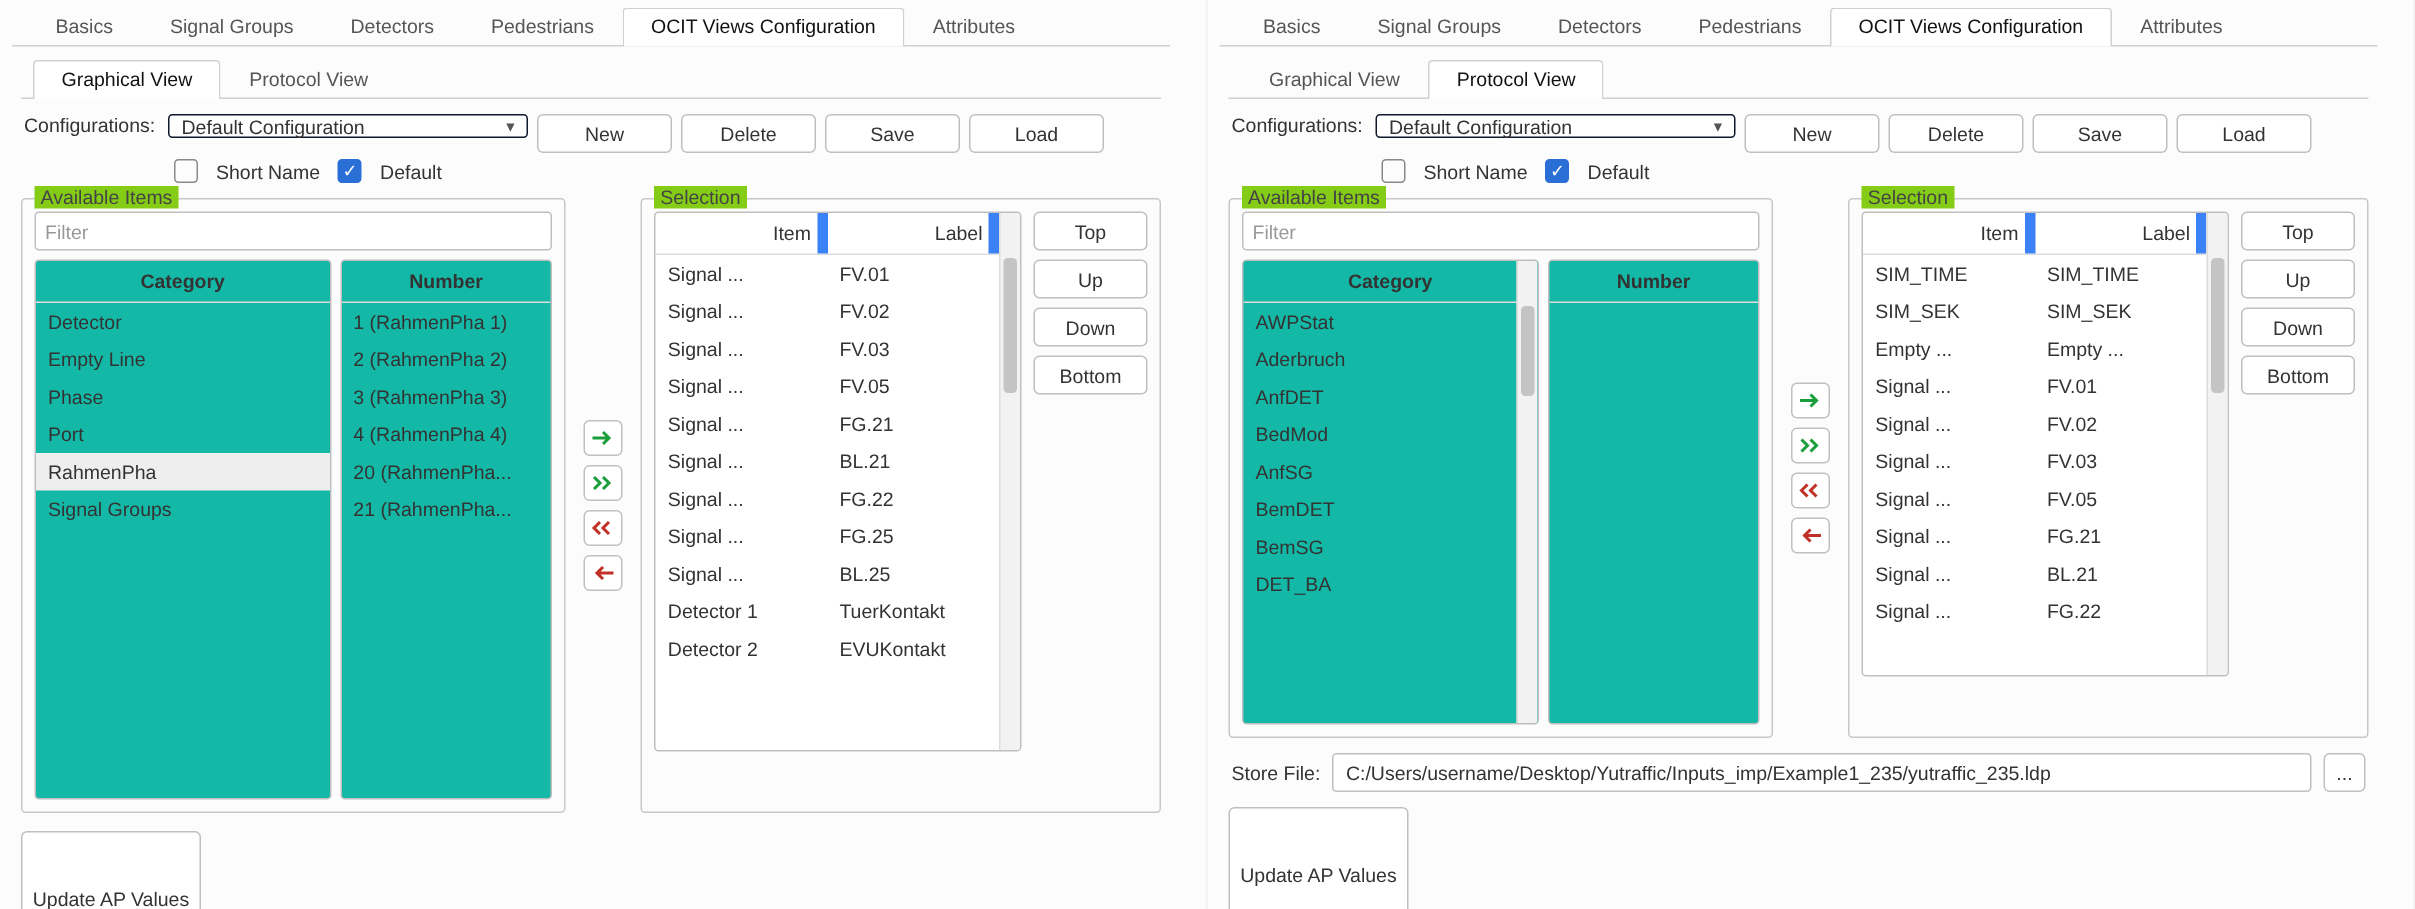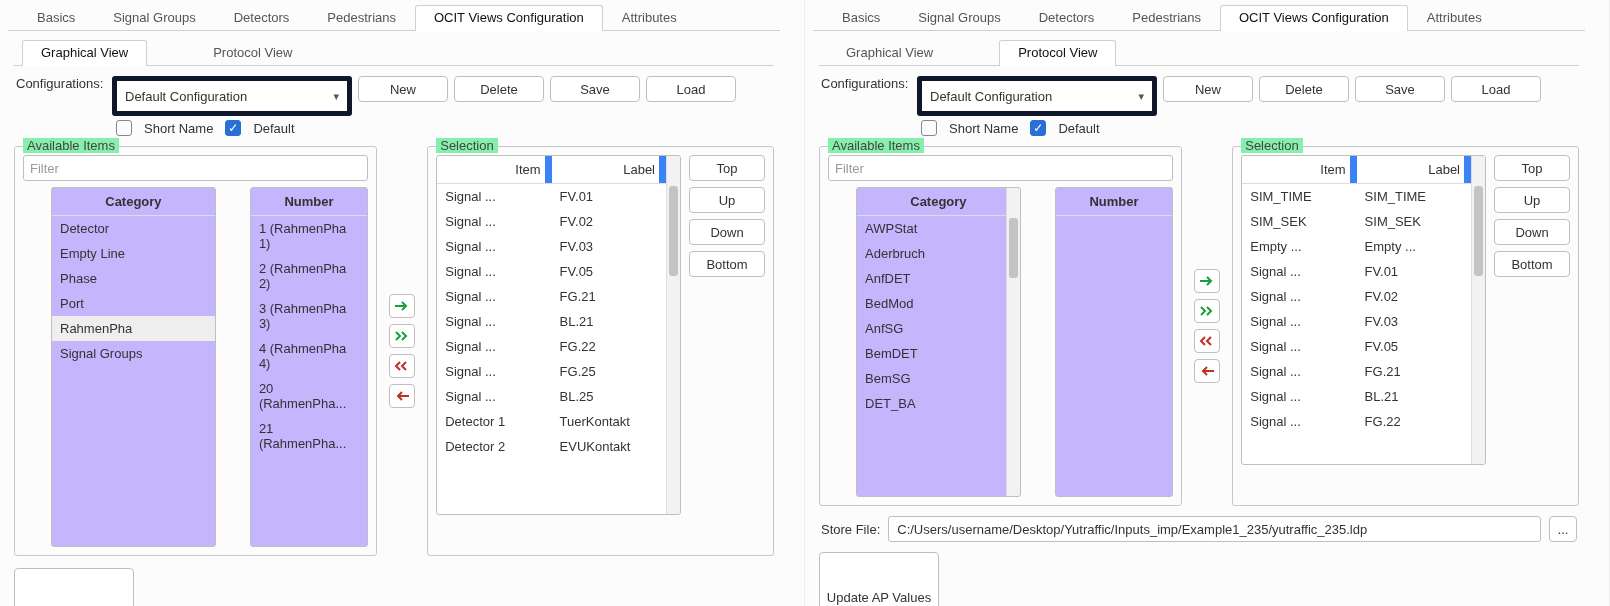--- a/index.html
+++ b/index.html
@@ -41,33 +41,32 @@
   .tab.active {
     background: #fff;
     border-color: #d0d0d0;
     color: #111;
   }
   .subtabbar {
     display: flex;
     border-bottom: 1px solid #d0d0d0;
     margin: 4px 6px 6px 6px;
     padding-left: 8px;
-    gap: 47px;
   }
   .cfg-row {
     display: flex;
     align-items: flex-start;
     gap: 6px;
     padding: 4px 8px;
   }
   .cfg-label { min-width: 90px; color:#333; }
   .select {
     flex: 0 0 240px;
-    height: 40px;
-    border: 5px solid #0f172a;
+    height: 16px;
+    border: 1px solid #0f172a;
     border-radius: 3px;
     background: #fff;
     display: flex;
     align-items: center;
     padding: 0 8px;
     justify-content: space-between;
   }
   .chev { font-size: 11px; color:#555; }
   .btn {
     flex: 0 0 90px;
@@ -100,21 +99,21 @@
   .fieldset {
     border: 1px solid #c8c8c8;
     border-radius: 3px;
     margin: 6px;
     padding: 8px;
     position: relative;
   }
   .legend {
     position: absolute;
     top: -9px; left: 8px;
-    background: #86efac;
+    background: #84cc16;
     padding: 0 4px;
     color:#444;
   }
   .avail-body {
     display: flex;
     gap: 6px;
     height: 360px;
   }
   .panel-right .avail-body { height: 310px; }
   .filter {
@@ -123,24 +122,23 @@
     border-radius: 3px;
     width: 100%;
     padding: 0 6px;
     background:#fff;
     color:#999;
     display:flex; align-items:center;
   }
   .listcol {
     border: 1px solid #bfbfbf;
     border-radius: 3px;
-    background:#c4b5fd;
+    background:#14b8a6;
     overflow-y: auto;
     flex: 1;
-    margin-left: 28px;
   }
   .listhead {
     text-align:center;
     font-weight: 600;
     padding: 6px 4px;
     border-bottom: 1px solid #ddd;
     position: relative;
   }
   .listhead::after{
     content:"";

